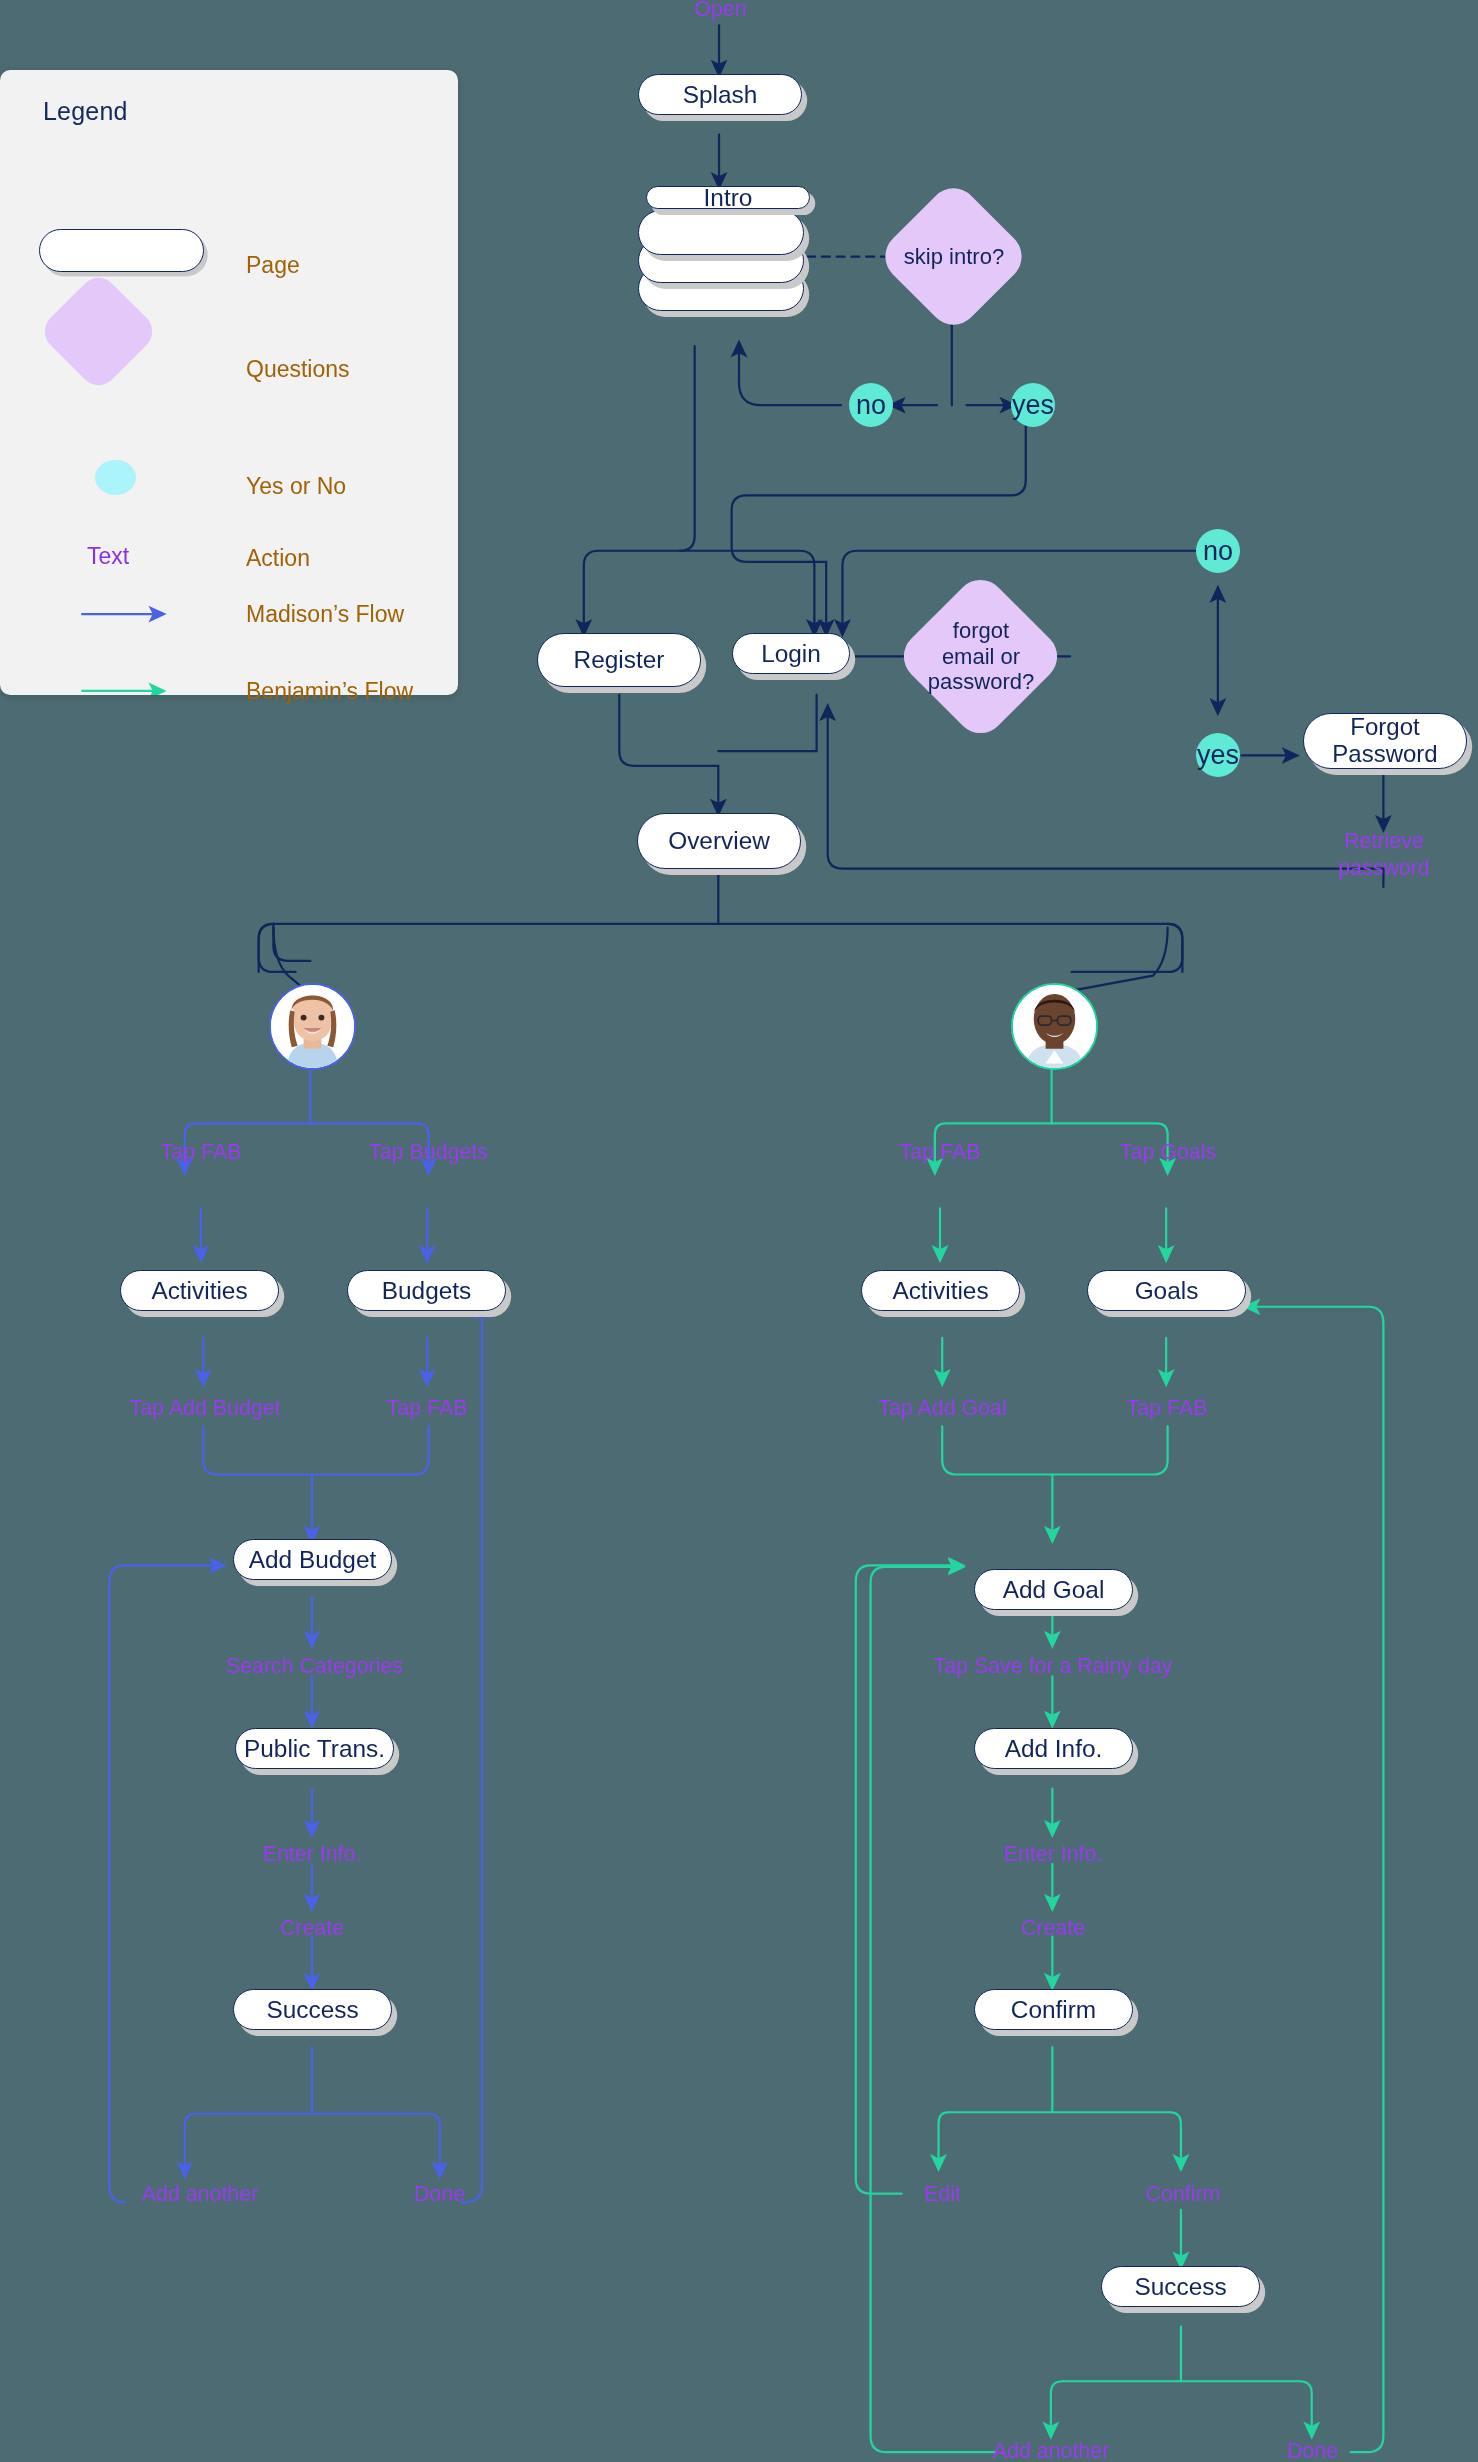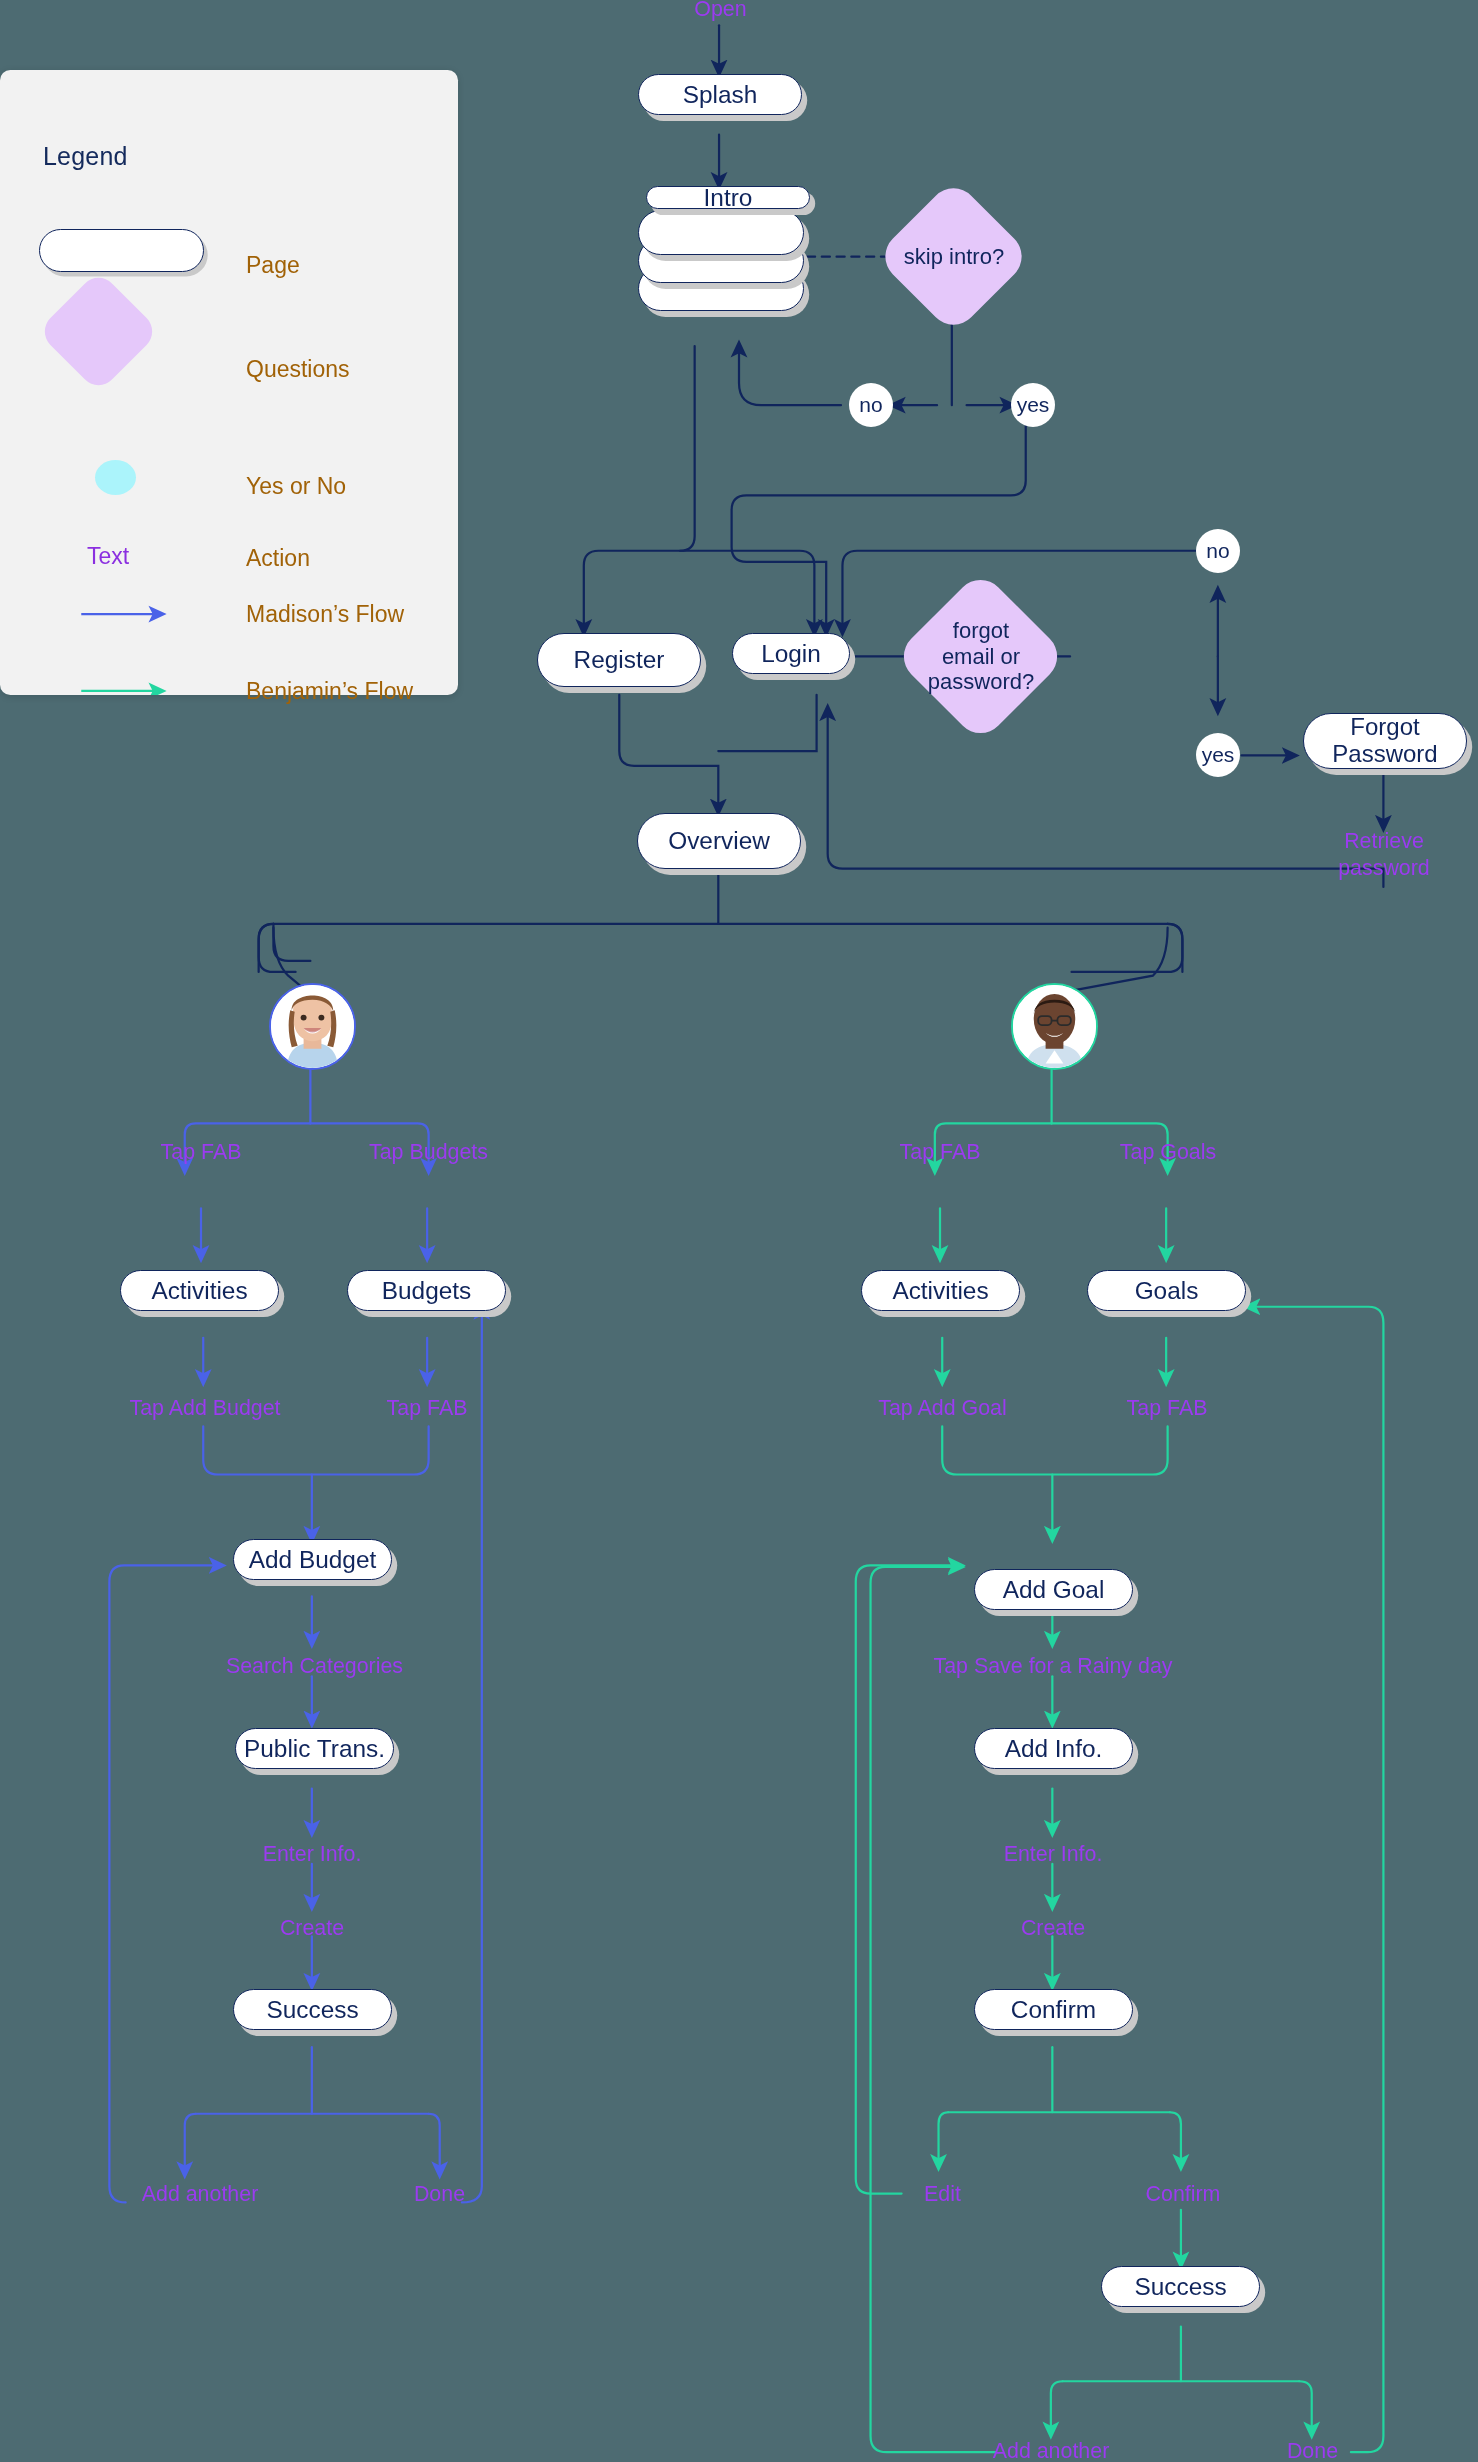--- a/index.html
+++ b/index.html
@@ -59,23 +59,23 @@
 
   .diamond{
     position:absolute;background:#e5c8fa;border-radius:25px;
     transform:rotate(45deg);z-index:4;
   }
   .diamond-label{
     position:absolute;z-index:6;color:#10255c;font-size:22px;line-height:1.18;
     text-align:center;display:flex;align-items:center;justify-content:center;
   }
   .yn{
-    position:absolute;background:#ffffff;border-radius:50%;
+    position:absolute;background:#5eead4;border-radius:50%;
     display:flex;align-items:center;justify-content:center;
-    color:#10255c;font-size:21px;z-index:6;
+    color:#10255c;font-size:27px;z-index:6;
   }
   .action{
     position:absolute;color:#9b3bf0;font-size:21.4px;white-space:nowrap;
     text-align:center;z-index:6;
   }
 
   .avatar{
     position:absolute;width:83px;height:83px;border-radius:50%;
     overflow:hidden;background:#fff;z-index:7;
   }
@@ -215,21 +215,21 @@
       <path d="M1438,3222 Q1422,3222 1422,3238 L1422,3292" marker-end="url(#ah-green)"></path>
       <path d="M1758,3222 Q1775,3222 1775,3238 L1775,3292" marker-end="url(#ah-green)"></path>
 
       <path d="M1348,3318 L1200,3318 Q1178,3318 1178,3296 L1178,2142 Q1178,2120 1198,2120 L1298,2120" marker-end="url(#ah-green)"></path>
 
       <path d="M1828,3318 L1850,3318 Q1872,3318 1872,3296 L1872,1790 Q1872,1768 1852,1768 L1690,1768" marker-end="url(#ah-green)"></path>
     </g>
   </svg>
 
   <div class="legend">
-    <div class="legend-title" style="left:43px;top:27px;margin-top:45px;">Legend</div>
+    <div class="legend-title" style="left:43px;top:27px;">Legend</div>
 
     <div class="lg-page-shape"></div>
     <div class="legend-rowlabel" style="left:246px;top:182px;">Page</div>
 
     <div class="lg-diamond"></div>
     <div class="legend-rowlabel" style="left:246px;top:286px;">Questions</div>
 
     <div class="lg-circle"></div>
     <div class="legend-rowlabel" style="left:246px;top:403px;">Yes or No</div>
 

